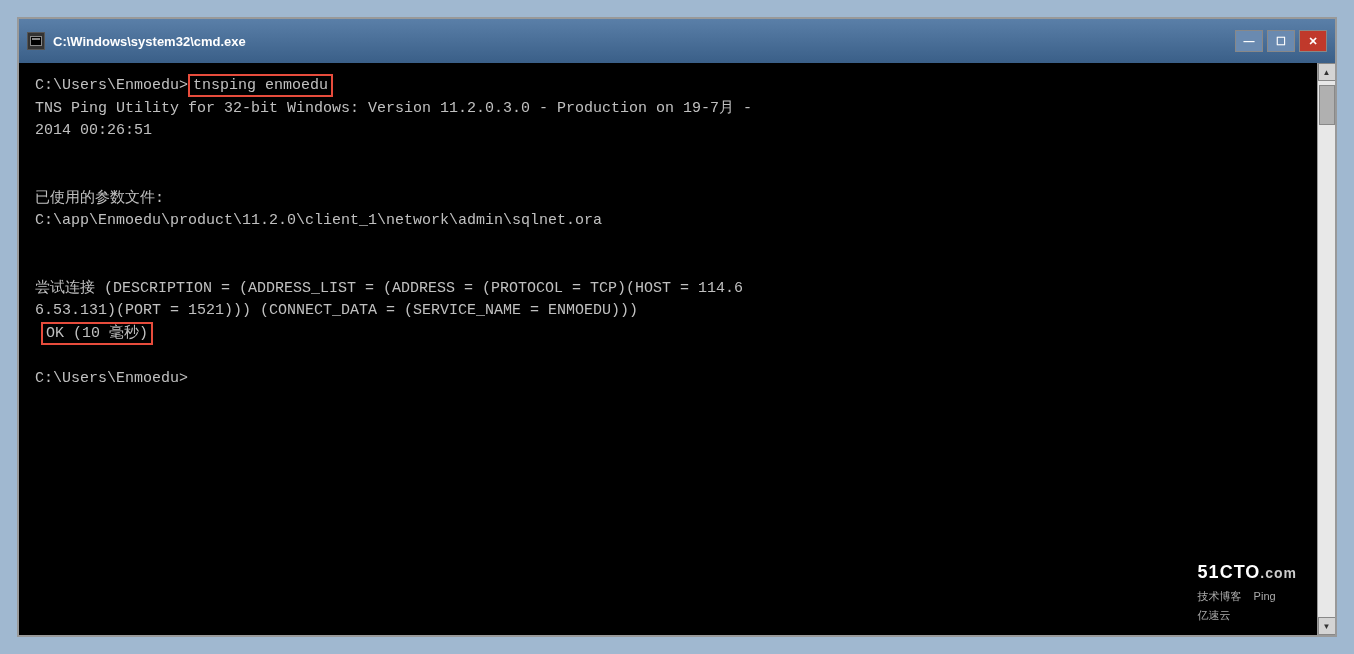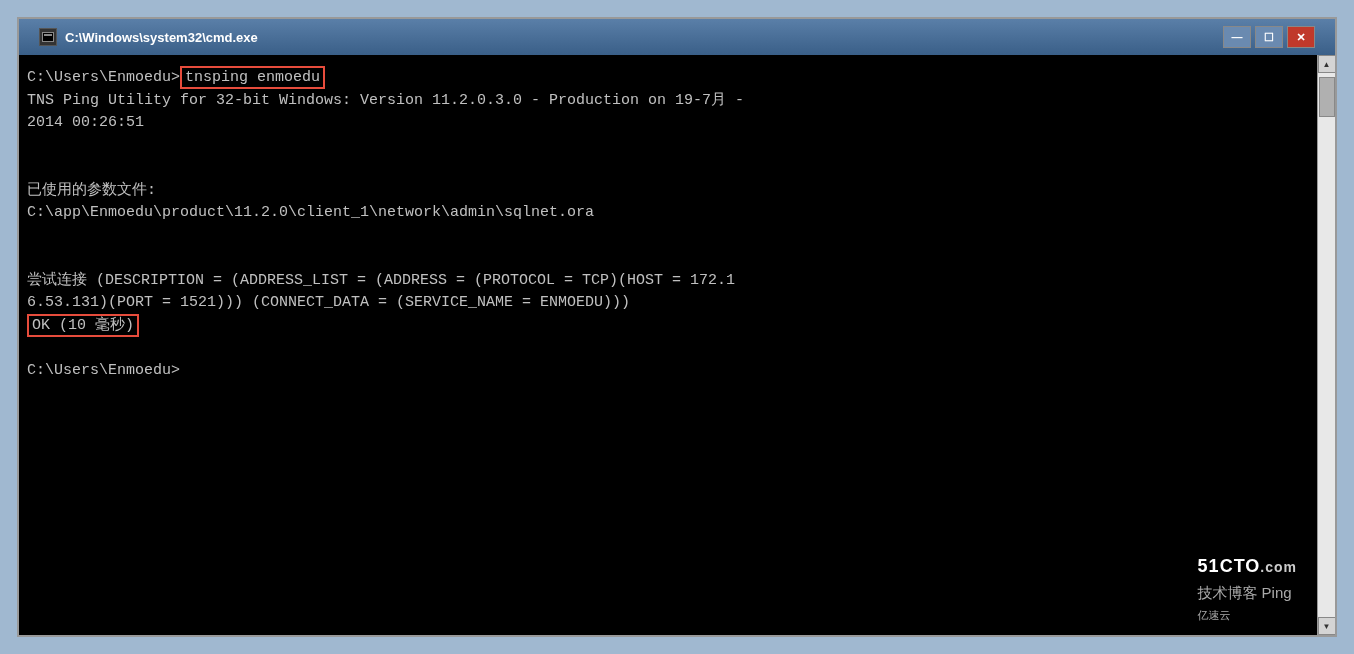--- a/index.html
+++ b/index.html
@@ -18,25 +18,25 @@
       height: 620px;
       background: #000;
       border: 2px solid #999;
       display: flex;
       flex-direction: column;
       position: relative;
     }
 
     .title-bar {
       background: linear-gradient(to bottom, #5a7fa8, #3a5f88);
-      height: 36px;
+      height: 44px;
       display: flex;
       align-items: center;
       justify-content: space-between;
-      padding: 0 20px;
+      padding: 0 8px;
       flex-shrink: 0;
     }
 
     .title-bar-left {
       display: flex;
       align-items: center;
       gap: 8px;
     }
 
     .title-bar-icon {
@@ -103,21 +103,21 @@
       overflow: hidden;
     }
 
     .terminal {
       flex: 1;
       background: #000;
       color: #c0c0c0;
       font-family: 'Courier New', Courier, monospace;
       font-size: 15px;
       line-height: 1.5;
-      padding: 12px 8px;
+      padding: 12px 16px;
       overflow: hidden;
       position: relative;
     }
 
     .scrollbar {
       width: 18px;
       background: #d4d4d4;
       display: flex;
       flex-direction: column;
       align-items: center;
@@ -167,20 +167,21 @@
     .highlighted-cmd {
       display: inline;
       border: 2px solid #e74c3c;
       padding: 1px 3px;
     }
 
     .highlighted-ok {
       display: inline;
       border: 2px solid #e74c3c;
       padding: 1px 3px;
+      margin-left: 6px;
     }
 
     .watermark {
       position: absolute;
       bottom: 12px;
       right: 20px;
       display: flex;
       flex-direction: column;
       align-items: flex-start;
       gap: 2px;
@@ -193,24 +194,24 @@
       font-family: Arial, sans-serif;
       letter-spacing: 1px;
     }
 
     .watermark-logo span {
       color: white;
     }
 
     .watermark-sub {
       color: #aaa;
-      font-size: 15px;
-      font-family: Arial, sans-serif;
-      display: flex;
-      gap: 4px;
+      font-size: 11px;
+      font-family: Arial, sans-serif;
+      display: flex;
+      gap: 12px;
     }
 
     .watermark-sub2 {
       color: #aaa;
       font-size: 11px;
       font-family: Arial, sans-serif;
     }
   </style>
 </head>
 <body>
@@ -236,21 +237,21 @@
 
       <span class="line"><span>C:\Users\Enmoedu&gt;</span><span class="highlighted-cmd">tnsping enmoedu</span></span>
       <span class="line">TNS Ping Utility for 32-bit Windows: Version 11.2.0.3.0 - Production on 19-7月 -</span>
       <span class="line">2014 00:26:51</span>
       <span class="line-empty"></span>
       <span class="line-empty"></span>
       <span class="line">已使用的参数文件:</span>
       <span class="line">C:\app\Enmoedu\product\11.2.0\client_1\network\admin\sqlnet.ora</span>
       <span class="line-empty"></span>
       <span class="line-empty"></span>
-      <span class="line">尝试连接 (DESCRIPTION = (ADDRESS_LIST = (ADDRESS = (PROTOCOL = TCP)(HOST = 172.1</span>
+      <span class="line">尝试连接 (DESCRIPTION = (ADDRESS_LIST = (ADDRESS = (PROTOCOL = TCP)(HOST = 114.6</span>
       <span class="line">6.53.131)(PORT = 1521))) (CONNECT_DATA = (SERVICE_NAME = ENMOEDU)))</span>
       <span class="line"><span class="highlighted-ok">OK (10 毫秒)</span></span>
       <span class="line-empty"></span>
       <span class="line">C:\Users\Enmoedu&gt;</span>
 
       <div class="watermark">
         <div class="watermark-logo">
           <span>51CTO</span><span style="color:#ccc; font-size:14px;">.com</span>
         </div>
         <div class="watermark-sub">

